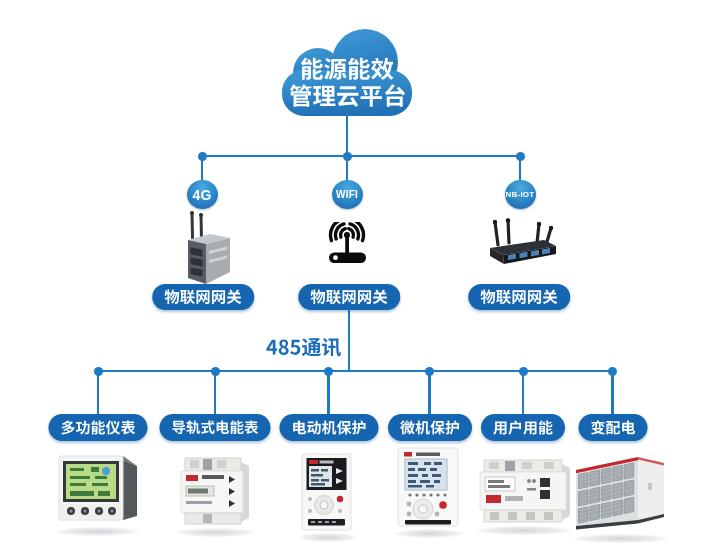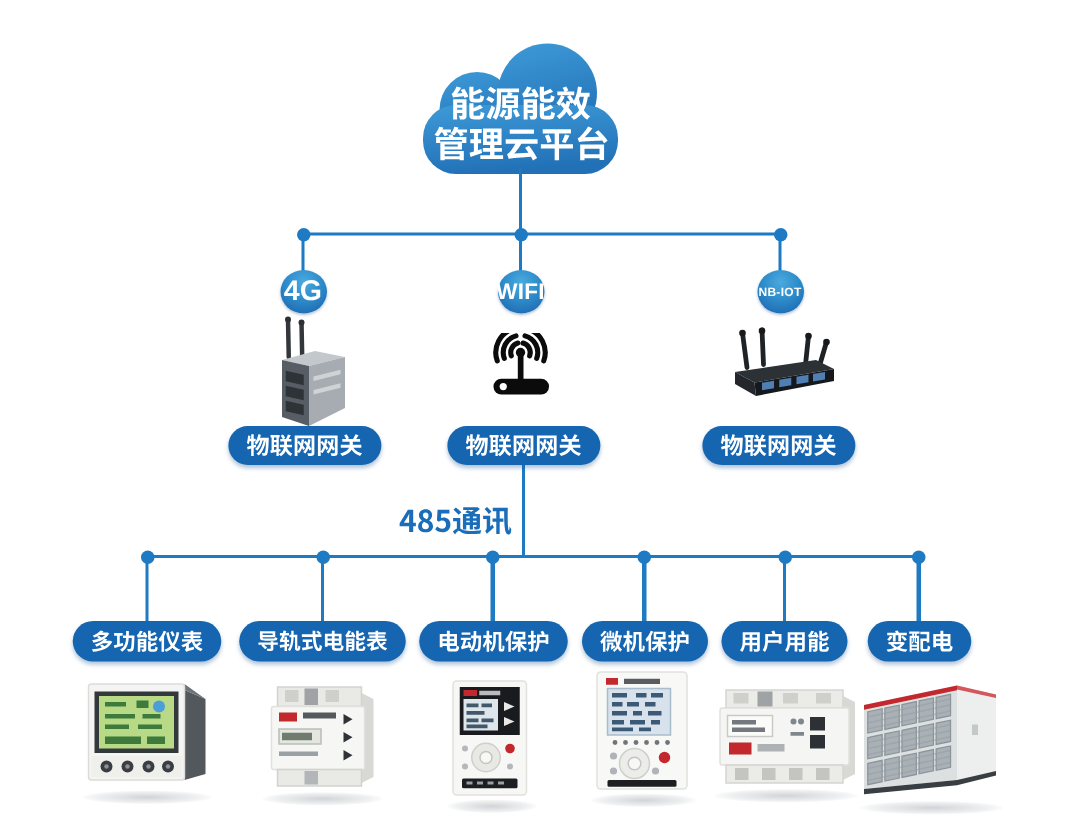--- a/index.html
+++ b/index.html
@@ -65,24 +65,24 @@
 <div class="dot" style="left:210.5px;top:366.5px"></div>
 <div class="vline" style="left:213.60px;top:371px;height:43px"></div>
 <div class="dot" style="left:324.0px;top:366.5px"></div>
 <div class="vline" style="left:327.10px;top:371px;height:43px"></div>
 <div class="dot" style="left:425.0px;top:366.5px"></div>
 <div class="vline" style="left:428.10px;top:371px;height:43px"></div>
 <div class="dot" style="left:518.5px;top:366.5px"></div>
 <div class="vline" style="left:521.60px;top:371px;height:43px"></div>
 <div class="dot" style="left:608.0px;top:366.5px"></div>
 <div class="vline" style="left:611.10px;top:371px;height:43px"></div>
-<div class="netcircle" style="left:186.5px;top:180px;font-size:19px">
+<div class="netcircle" style="left:186.5px;top:180px;font-size:14px">
       <span>4G</span>
     </div>
-<div class="netcircle" style="left:331.5px;top:180px;font-size:15px">
+<div class="netcircle" style="left:331.5px;top:180px;font-size:10px">
       <span>WIFI</span>
     </div>
 <div class="netcircle" style="left:504.5px;top:180px;font-size:8px">
       <span>NB-IOT</span>
     </div>
 <svg class="abs" style="left:180px;top:210px" width="60" height="74" viewBox="0 0 60 74">
 <g stroke="#33373b" stroke-width="3" stroke-linecap="round">
         <line x1="12" y1="3" x2="12.5" y2="28"></line>
         <line x1="21" y1="5" x2="21.5" y2="30"></line>
       </g>

